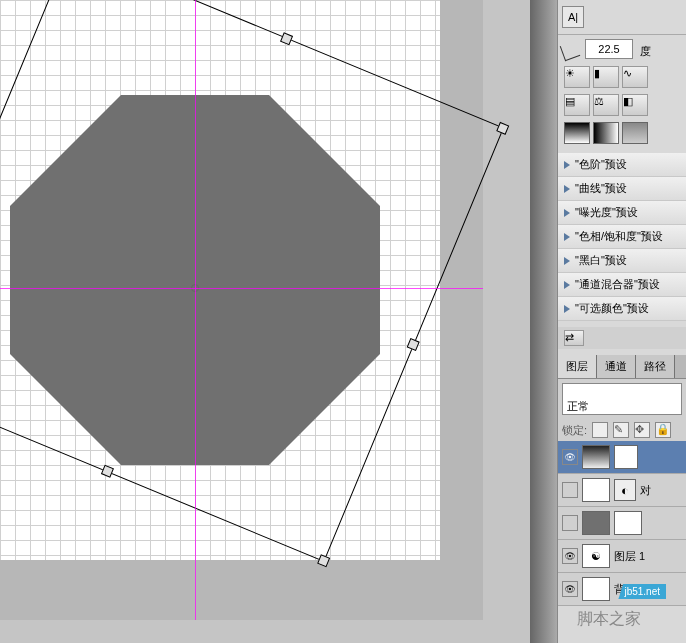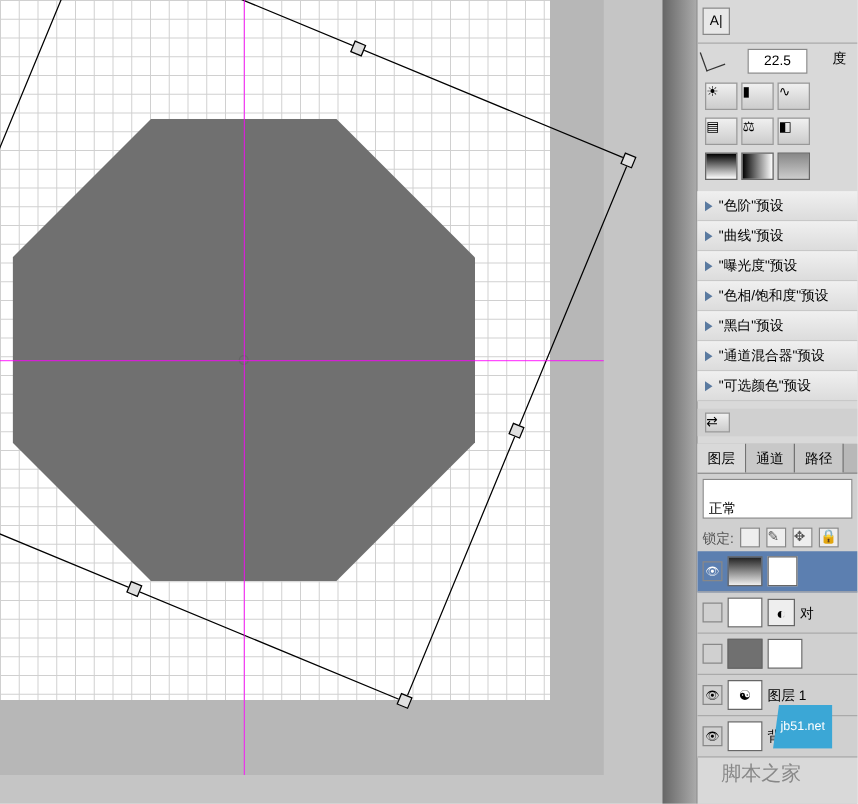--- a/index.html
+++ b/index.html
@@ -9,21 +9,21 @@
 .octagon{position:absolute;left:10px;top:95px;width:370px;height:370px;background:#707070;clip-path:polygon(30% 0,70% 0,100% 30%,100% 70%,70% 100%,30% 100%,0 70%,0 30%)}
 .guide-h{position:absolute;left:0;top:288px;width:483px;height:1px;background:#ff00ff;opacity:.7}
 .guide-v{position:absolute;left:195px;top:0;width:1px;height:620px;background:#ff00ff;opacity:.7}
 .pivot{position:absolute;left:191px;top:284px;width:8px;height:8px;border:1px solid #666;border-radius:50%}
 .bbox{position:absolute;left:-38px;top:20px;width:470px;height:470px;border:1px solid #000;transform:rotate(22.5deg)}
 .handle{position:absolute;width:10px;height:10px;border:1px solid #000;background:#e0e0e0}.h2{right:-5px;top:-5px}.h4{right:-5px;bottom:-5px}
 .h5{left:50%;top:-5px;margin-left:-5px}.h6{left:50%;bottom:-5px;margin-left:-5px}.h8{right:-5px;top:50%;margin-top:-5px}
 .right{position:absolute;left:557px;top:0;width:129px;height:643px;background:#d9d9d9;border-left:1px solid #888}
 .top-tools{padding:6px 4px;border-bottom:1px solid #aaa;display:flex;gap:6px;align-items:center}
 .icon{width:22px;height:22px;border:1px solid #888;background:#e8e8e8;display:flex;align-items:center;justify-content:center}
-.rotate-row{display:flex;align-items:flex-start;padding:4px;gap:20px}
+.rotate-row{display:flex;align-items:flex-end;padding:4px;gap:7px}
 .angle-icon{width:16px;height:16px;border-bottom:1px solid #333;border-left:1px solid #333;transform:rotate(-20deg)}
 .rotate-input{width:48px;height:20px;border:1px solid #888;background:#fff;text-align:center}
 .tool-row{display:flex;gap:3px;padding:3px 6px;flex-wrap:wrap}
 .tbtn{width:26px;height:22px;border:1px solid #999;background:linear-gradient(#f0f0f0,#ccc)}
 .grad-samp{width:26px;height:22px;border:1px solid #666}
 .presets{background:#e8e8e8;margin-top:6px}
 .preset-item{display:flex;align-items:center;padding:4px 6px;border-bottom:1px solid #c8c8c8;background:linear-gradient(#f0f0f0,#dcdcdc);cursor:pointer;gap:5px}
 .preset-item .tri{width:0;height:0;border-top:4px solid transparent;border-bottom:4px solid transparent;border-left:6px solid #5a7aa0}
 .sub-panel{margin-top:6px;background:#d0d0d0}
 .tabs{display:flex;background:#b8b8b8;border-bottom:1px solid #888}
@@ -35,21 +35,21 @@
 .lock .sq{width:16px;height:16px;border:1px solid #888;background:#eee}
 .layers{background:#d0d0d0}
 .layer{display:flex;align-items:center;padding:4px;border-bottom:1px solid #aaa;gap:4px}
 .layer.sel{background:#5c7fb0;color:#fff}
 .eye{width:16px;height:16px;border:1px solid #888;display:flex;align-items:center;justify-content:center;font-size:9px}
 .thumb{width:28px;height:24px;border:1px solid #666;background:#fff;display:flex;align-items:center;justify-content:center}
 .thumb.wh{background:#fff}
 .mask{width:24px;height:24px;border:1px solid #666;background:#fff;position:relative}
 .mask .oc{position:absolute;inset:3px;background:#000;clip-path:polygon(30% 0,70% 0,100% 30%,100% 70%,70% 100%,30% 100%,0 70%,0 30%)}
 .adj{width:22px;height:22px;border:1px solid #666;background:#eee;display:flex;align-items:center;justify-content:center;font-size:13px}
-.watermark{position:absolute;right:20px;bottom:44px;color:#fff;background:#3ba7d6;padding:12px 6px;font-size:10px;clip-path:polygon(10% 0,100% 0,100% 100%,0 100%)}
+.watermark{position:absolute;right:20px;bottom:44px;color:#fff;background:#3ba7d6;padding:2px 6px;font-size:10px;clip-path:polygon(10% 0,100% 0,100% 100%,0 100%)}
 .wm2{position:absolute;right:45px;bottom:13px;color:#888;font-size:16px}
 .shadow{position:absolute;left:530px;top:0;width:27px;height:643px;background:linear-gradient(90deg,#666,#aaa)}
 </style>
 </head>
 <body>
 
 <div class="canvas-area">
   <div class="artboard">
     <div class="octagon"></div>
     <div class="bbox">

